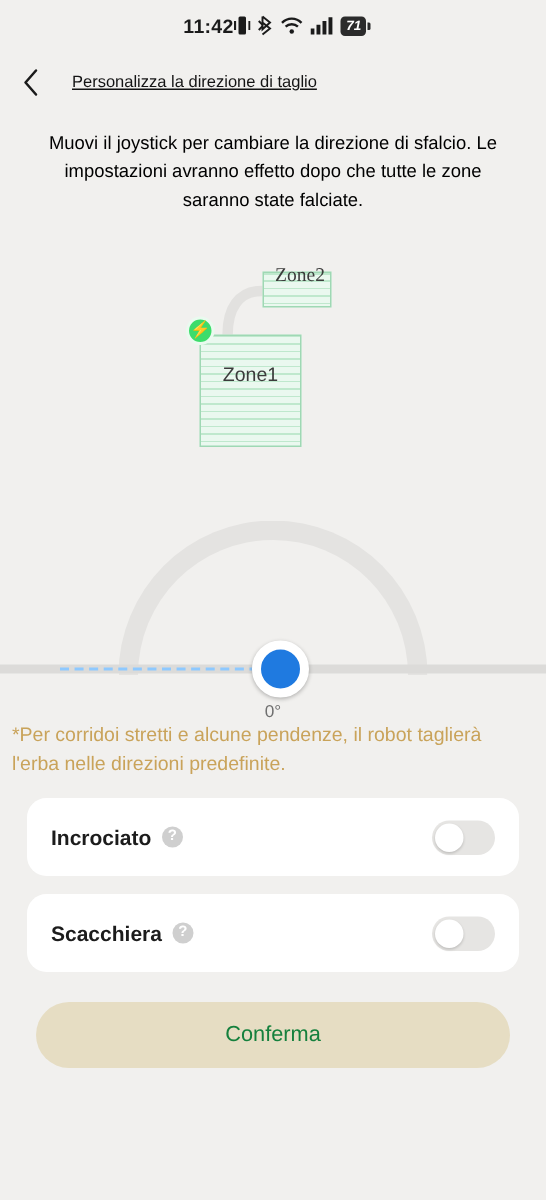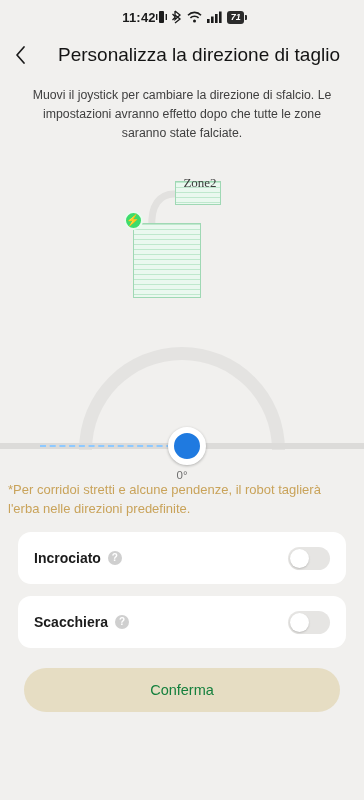--- a/index.html
+++ b/index.html
@@ -66,32 +66,33 @@
     display: flex;
     align-items: center;
     padding: 0 14px;
   }
   .back-btn {
     width: 26px; height: 30px;
     display: flex; align-items: center; justify-content: flex-start;
     cursor: pointer;
   }
   .header-title {
-    font-size: 19px;
+    font-size: 11px;
     color: #141414;
-    margin-left: 18px;
+    margin-left: 8px;
+    text-decoration: underline;
   }
 
   
   .desc {
     margin: 10px 22px 0;
     text-align: center;
     font-size: 12.3px;
     line-height: 1.55;
-    color: #404040;
+    color: #000000;
   }
 
   
   .map {
     position: relative;
     height: 188px;
     margin-top: 14px;
   }
   .zone {
     position: absolute;
@@ -300,20 +301,21 @@
     </svg>
 
     <div class="zone" id="zone2">
       <div class="stripes"></div>
     </div>
     <div class="zone-label" style="top:18px;left:120px;width:160px;font-family:Liberation Serif, serif;">Zone2</div>
 
     <div class="zone" id="zone1">
       <div class="stripes"></div>
     </div>
+    <div class="zone-label" style="top:85px;left:100px;width:134px;">Zone1</div>
 
     <div class="charge-dot">⚡</div>
   </div>
 
   <div class="dial-wrap">
     <div class="dial"></div>
     <div class="track"></div>
     <div class="track-dashed"></div>
     <svg class="arrow-left" width="60" height="44" viewBox="0 0 60 44" style="left:4px;top:77px;">
       <path d="M2 22 L22 6 L22 15 L58 15 L58 29 L22 29 L22 38 Z" fill="#1f86ef"></path>

